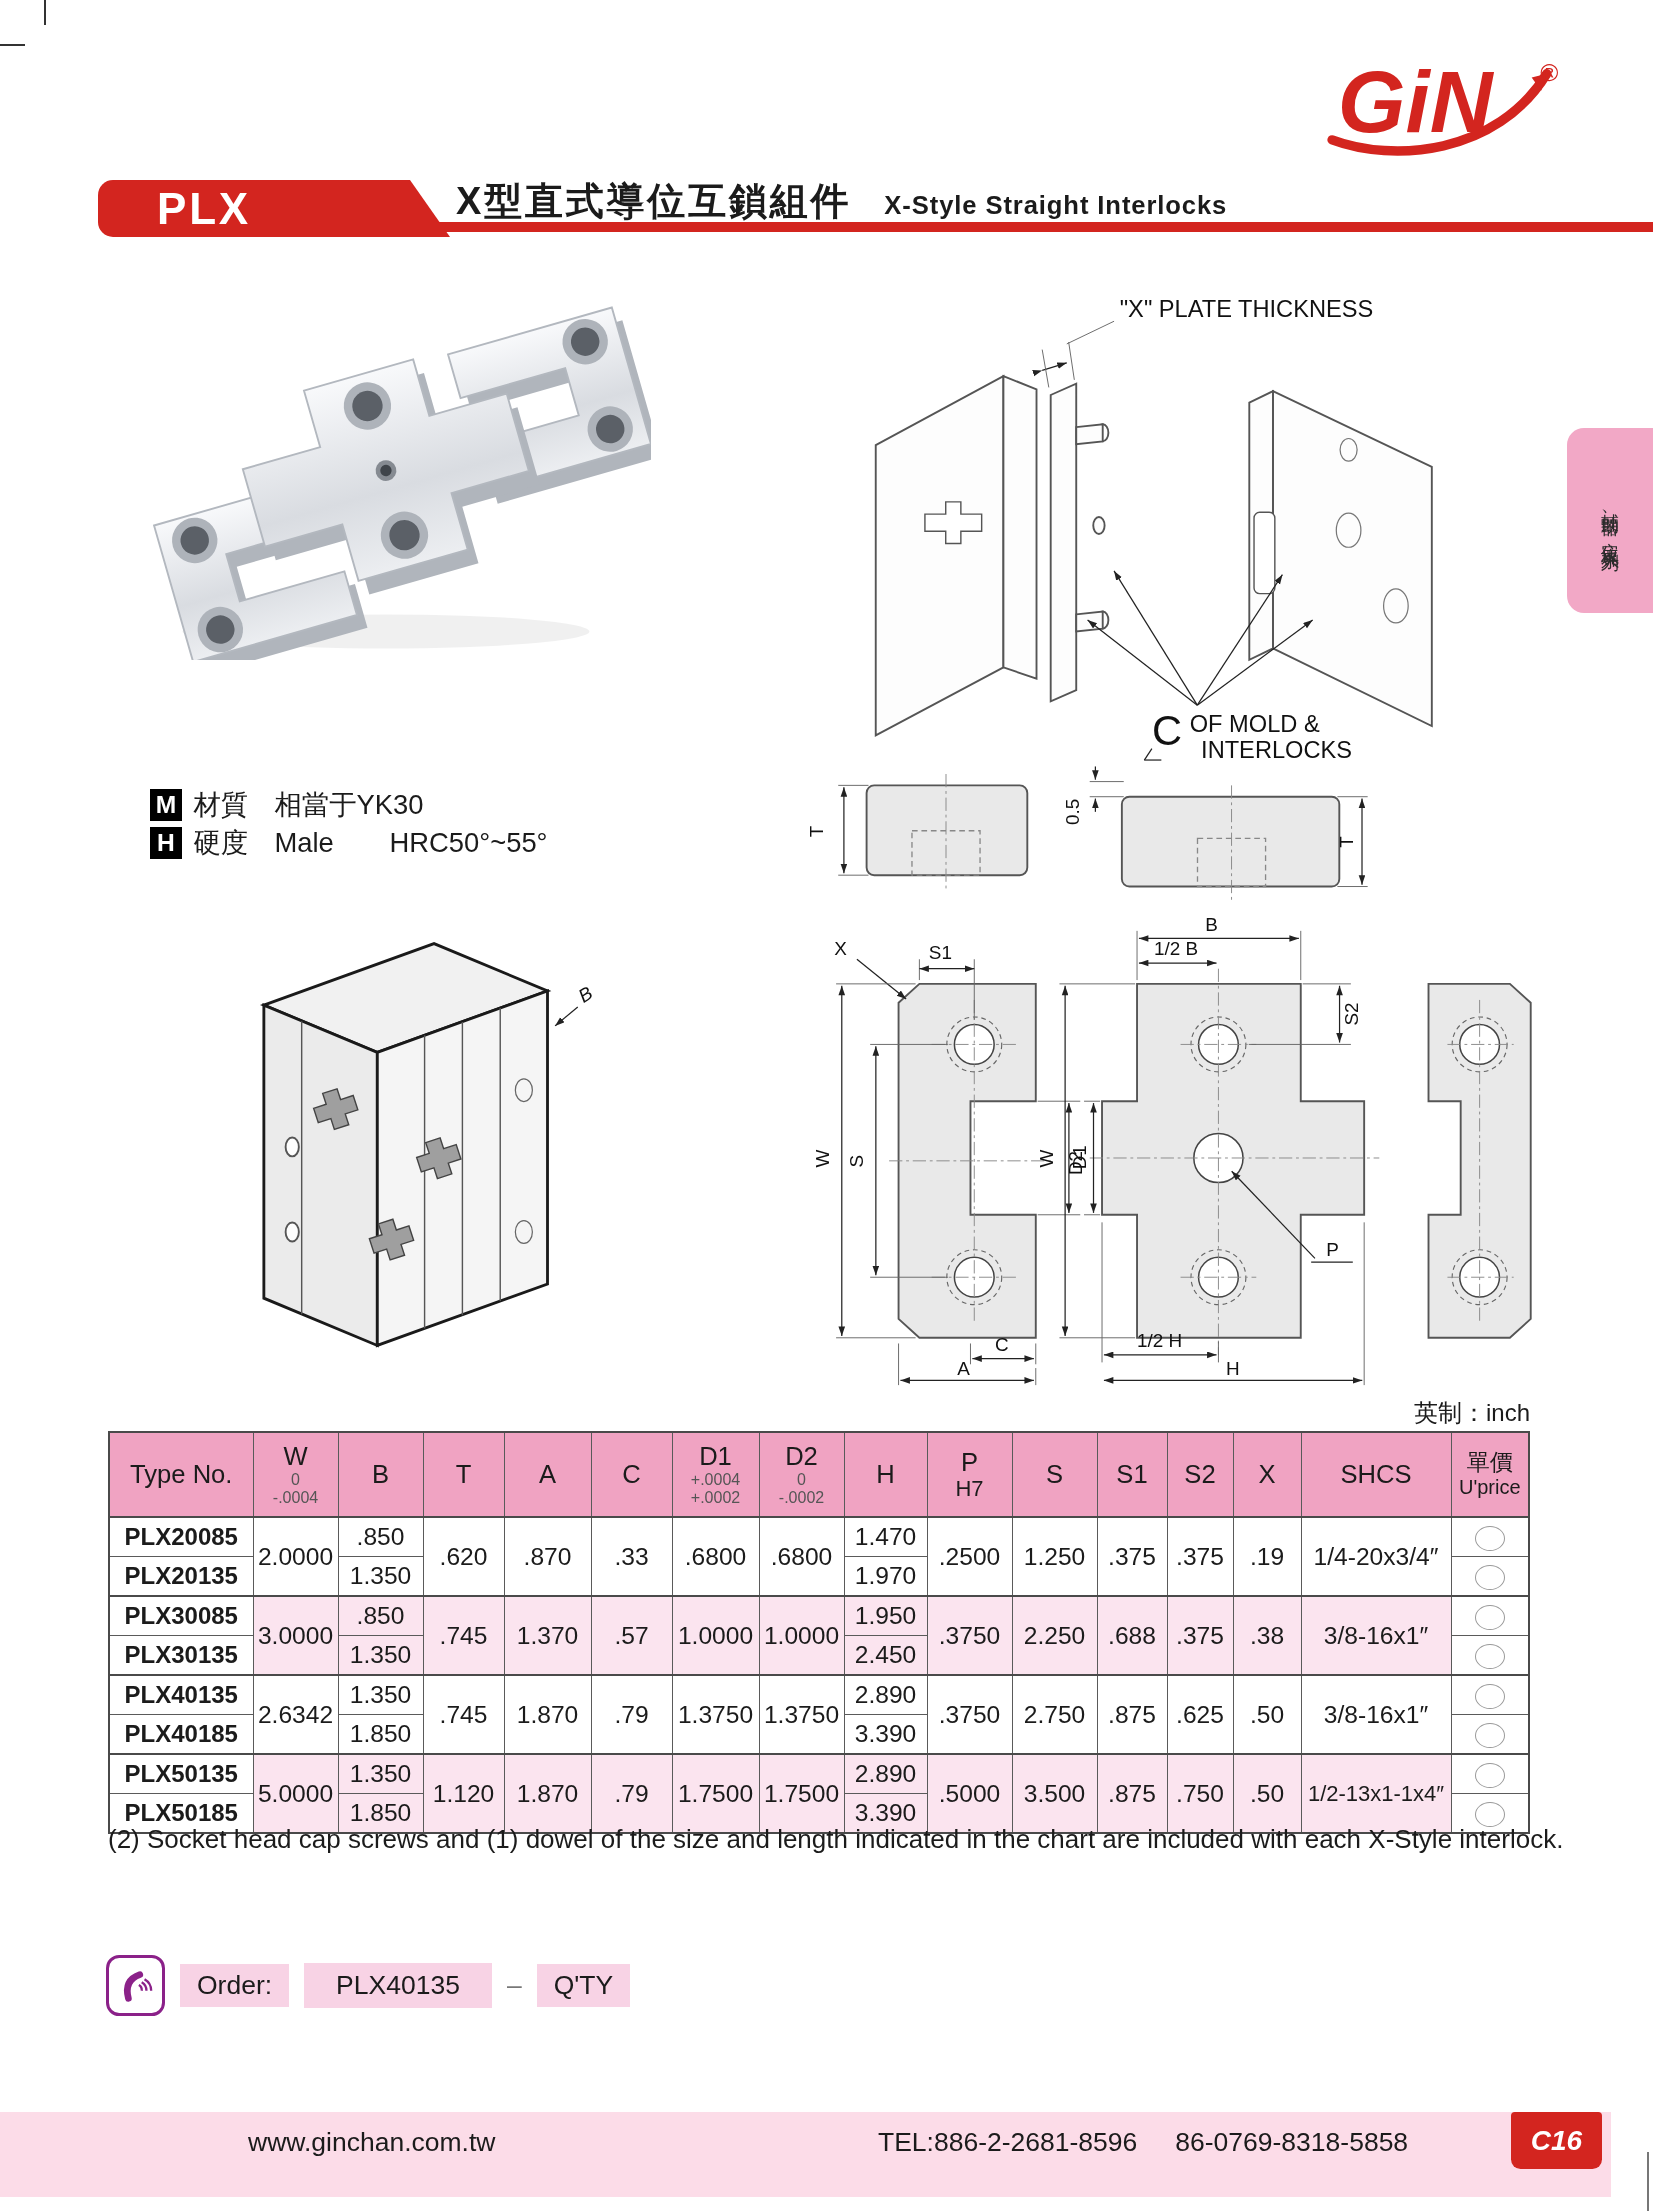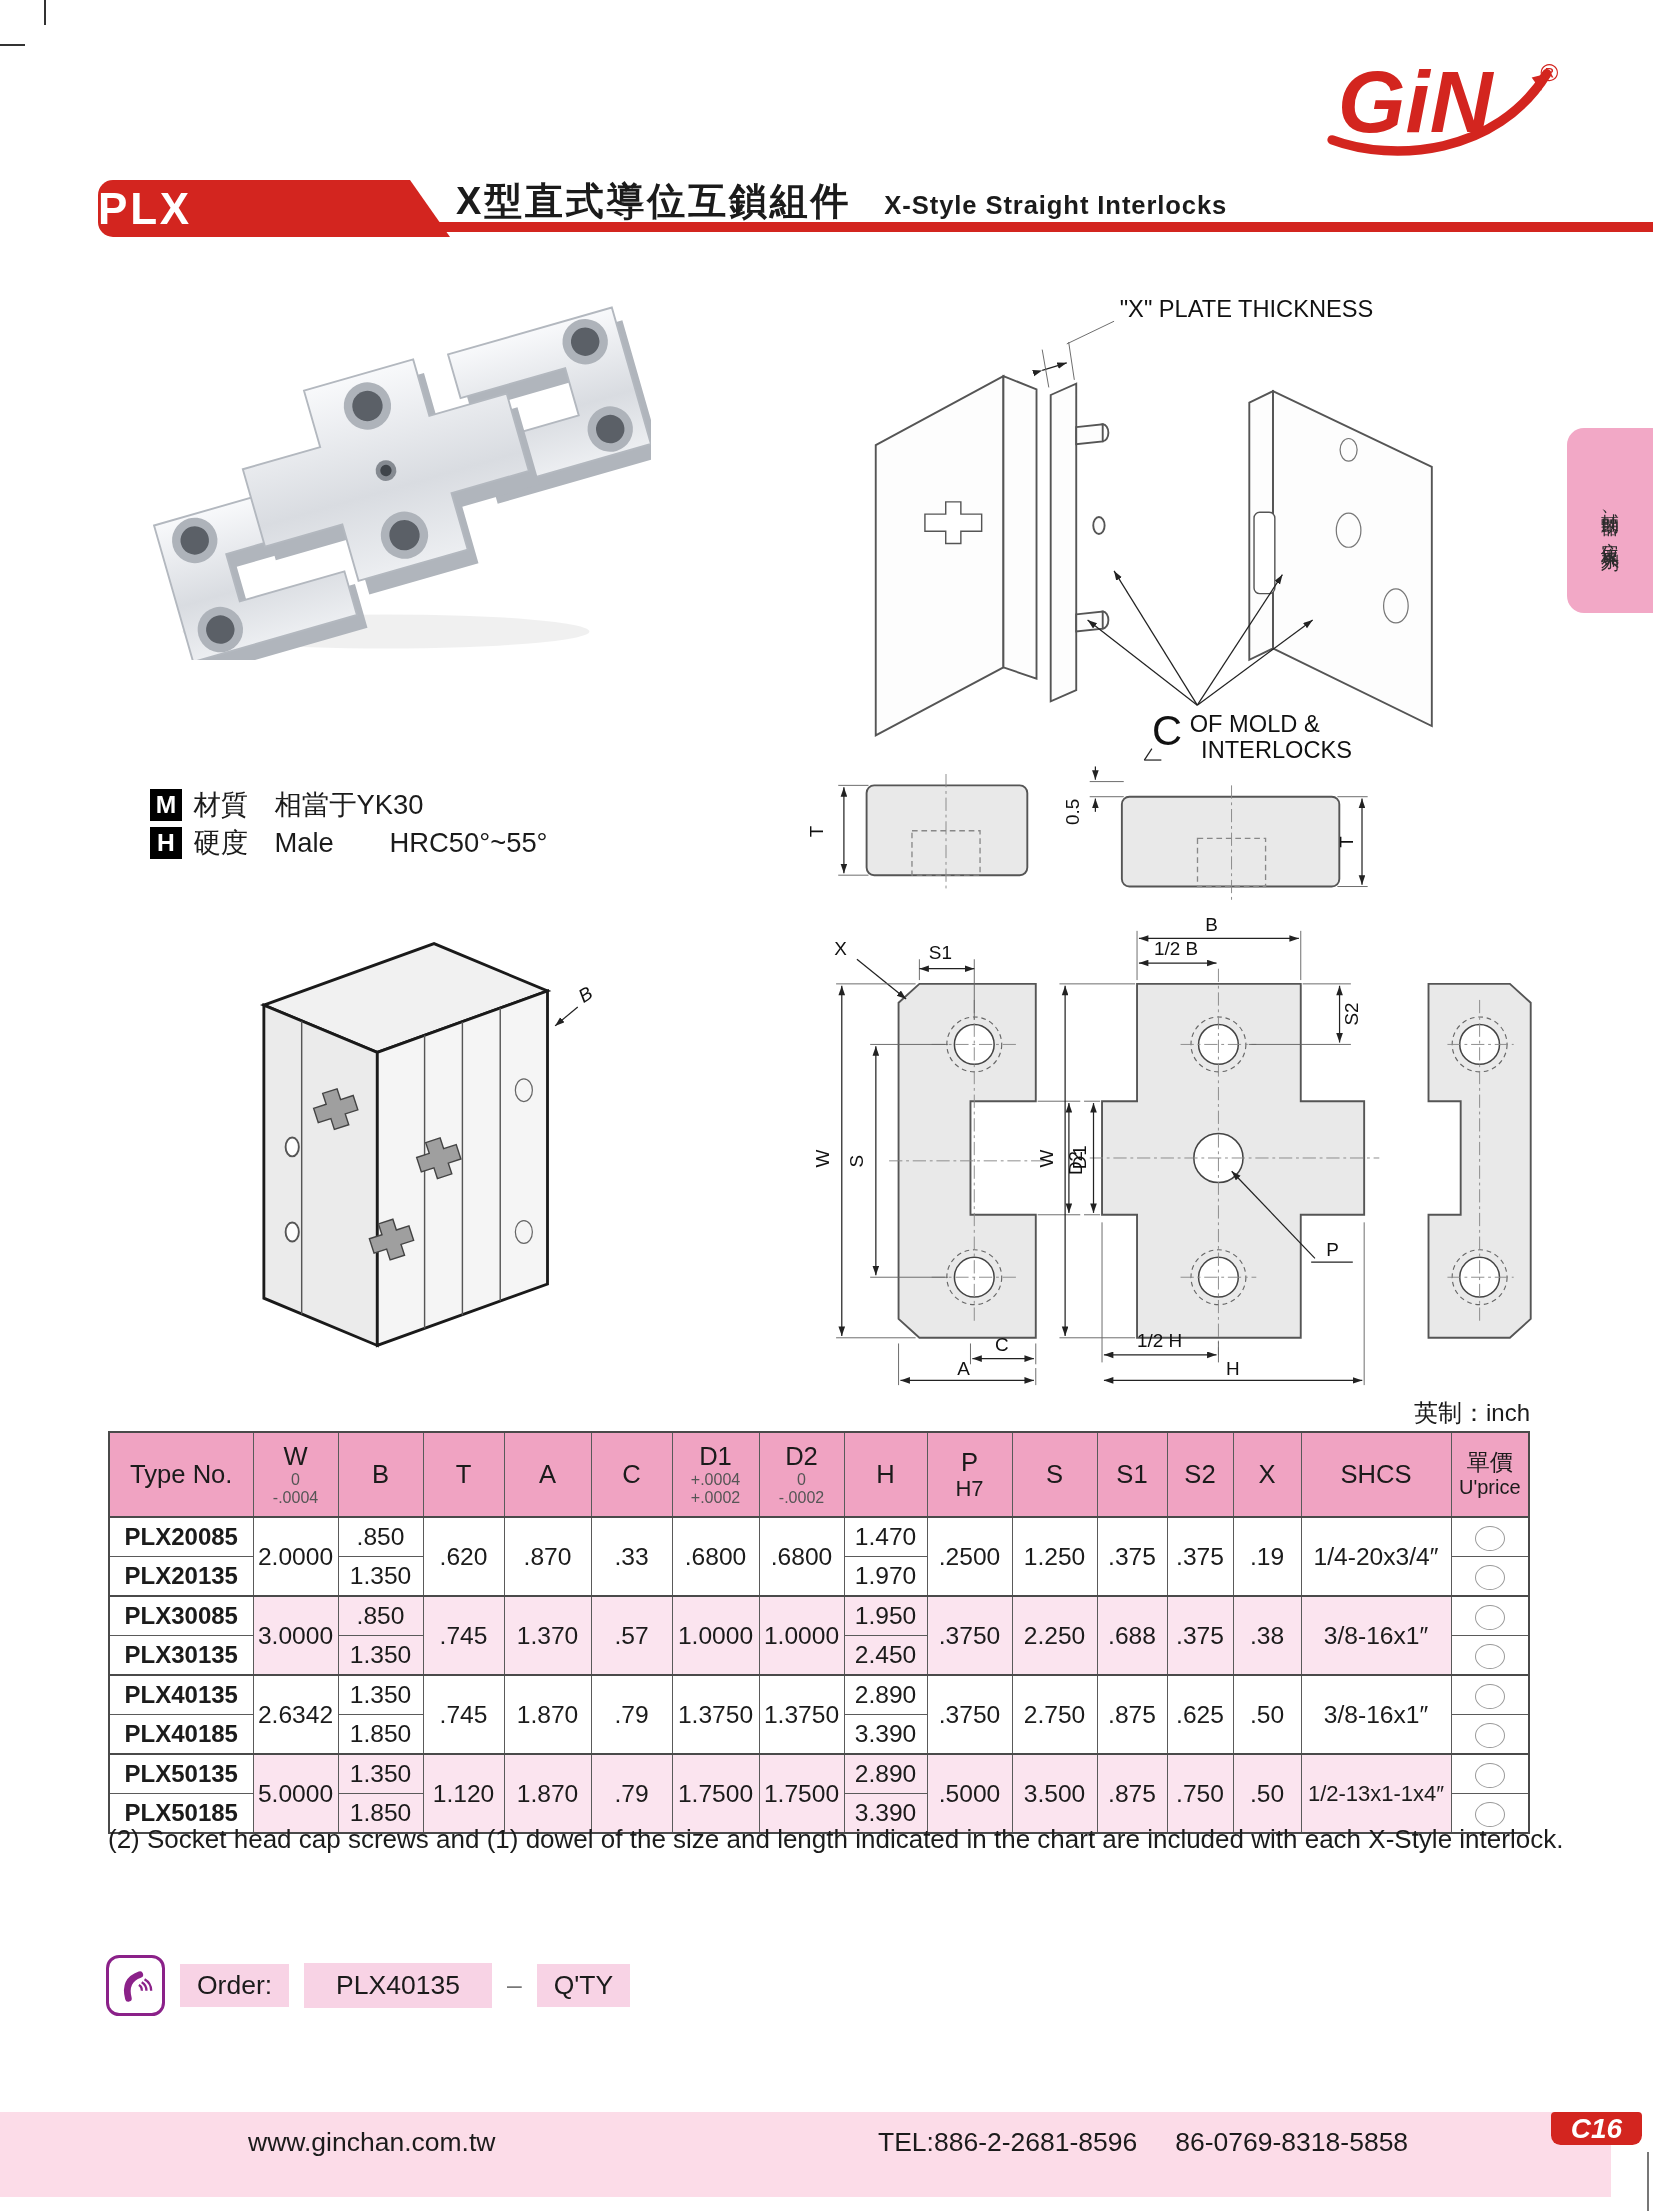--- a/index.html
+++ b/index.html
@@ -5,21 +5,21 @@
   html,body{margin:0;padding:0;background:#fff;}
   body{font-family:"Liberation Sans","DejaVu Sans",sans-serif;color:#1b1b1b;}
   #page{position:relative;width:1653px;height:2212px;background:#fff;overflow:hidden;}
   .abs{position:absolute;}
   
   .crop{background:#333;}
   
   #logo text{font-family:"Liberation Sans",sans-serif;}
   
   #plx-badge{left:98px;top:180px;width:312px;height:57px;background:#d3251f;
-    border-radius:15px 0 0 15px;display:flex;align-items:center;box-sizing:border-box;}
+    border-radius:15px 0 0 15px;display:flex;align-items:center;padding-left:59px;box-sizing:border-box;}
   #plx-badge:after{content:"";position:absolute;right:-40px;top:0;width:0;height:0;
     border-bottom:57px solid #d3251f;border-right:40px solid transparent;}
   #plx-badge span{color:#fff;font-size:44px;font-weight:bold;letter-spacing:2.8px;}
   #title-underline{left:396px;top:222px;width:1258px;height:10.4px;background:#d3251f;}
   #titles{left:456px;top:176px;display:flex;align-items:baseline;gap:33px;white-space:nowrap;}
   #title-zh{font-size:38px;font-weight:bold;letter-spacing:2.8px;}
   #title-en{font-size:25.6px;font-weight:bold;letter-spacing:0.9px;}
   
   #specs{left:150px;top:786px;font-size:27.4px;}
   .spec-row{display:flex;align-items:center;height:38px;}
@@ -56,23 +56,23 @@
   
   #order-row{left:106px;top:1955px;display:flex;align-items:center;gap:15px;}
   #phone-box{width:53px;height:55px;border:3.3px solid #8b2189;border-radius:13.2px;
     display:flex;align-items:center;justify-content:center;background:#fff;}
   .pinkbox{background:#f8d3e5;font-size:26.5px;padding:6px 17px;}
   #order-dash{color:#777;font-size:26.5px;}
   
   #footer-band{left:0;top:2112px;width:1611px;height:85px;background:#fcdce8;}
   #footer-site{left:248px;top:2127px;font-size:26.5px;}
   #footer-tel{left:878px;top:2127px;font-size:26.5px;display:flex;gap:38px;white-space:nowrap;}
-  #page-code{left:1511px;top:2112px;width:91px;height:33px;background:#d3251f;color:#fff;
+  #page-code{left:1511px;top:2112px;width:91px;height:57px;background:#d3251f;color:#fff;
     display:flex;align-items:center;justify-content:center;font-size:28px;font-weight:bold;
-    font-style:italic;border-radius:3.8px 3.8px 9.5px 9.5px;margin-left:40px;}
+    font-style:italic;border-radius:3.8px 3.8px 9.5px 9.5px;}
   
   .lbl{font-family:"Liberation Sans","DejaVu Sans",sans-serif;font-size:20px;fill:#111;}
   .lblbig{font-family:"Liberation Sans","DejaVu Sans",sans-serif;font-size:25px;fill:#111;}
   .out{fill:#e9e9e9;stroke:#555;stroke-width:2;}
   .white{fill:#fdfdfd;stroke:#555;stroke-width:2;}
   .dim{stroke:#222;stroke-width:1.3;fill:none;}
   .ext{stroke:#666;stroke-width:1;fill:none;}
   .cl{stroke:#888;stroke-width:1;stroke-dasharray:14 4 3 4;fill:none;}
   .dash{stroke:#666;stroke-width:1.2;stroke-dasharray:5 4;fill:none;}
   .hole{fill:#fff;stroke:#444;stroke-width:1.6;}

